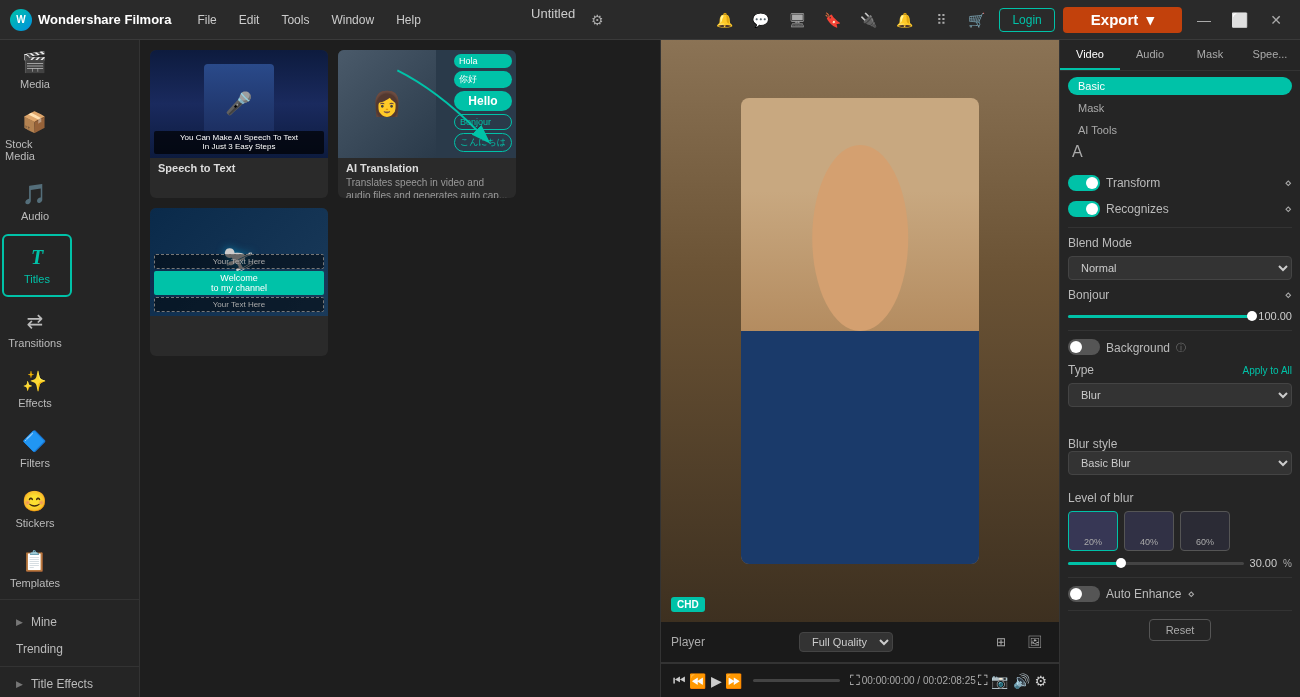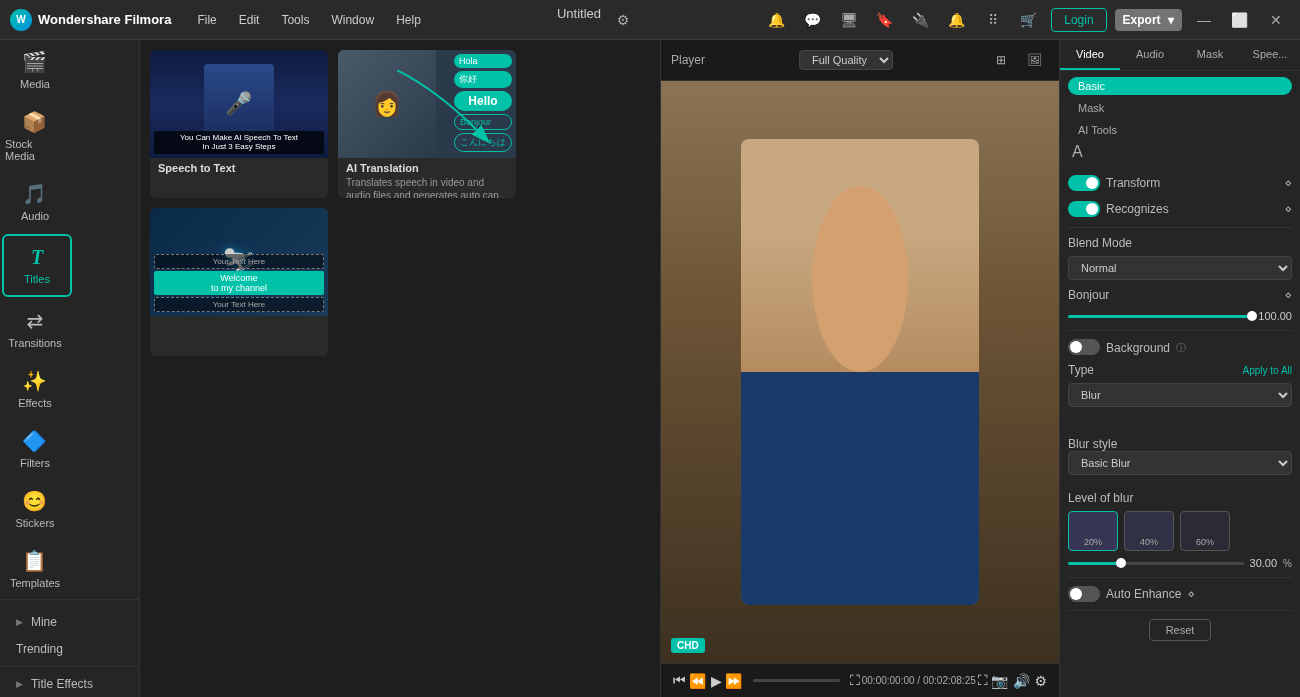--- a/index.html
+++ b/index.html
@@ -10,21 +10,21 @@
     #topbar-left { display: flex; align-items: center; gap: 6px; }
     #topbar-logo { display: flex; align-items: center; gap: 6px; color: #fff; font-size: 13px; font-weight: 600; }
     #topbar-logo .logo-icon { width: 22px; height: 22px; background: linear-gradient(135deg, #00c2a8, #0090e0); border-radius: 50%; display: flex; align-items: center; justify-content: center; font-size: 10px; color: #fff; }
     #topbar-menu { display: flex; gap: 2px; margin-left: 10px; }
     #topbar-menu span { padding: 4px 10px; color: #ccc; font-size: 12px; cursor: pointer; border-radius: 4px; }
     #topbar-center { display: flex; align-items: flex-start; gap: 8px; }
     #project-name { color: #ccc; font-size: 13px; }
     #topbar-right { display: flex; align-items: center; gap: 8px; }
     .icon-btn { width: 28px; height: 28px; display: flex; align-items: center; justify-content: center; border-radius: 4px; cursor: pointer; color: #aaa; font-size: 14px; }
     #login-btn { background: transparent; border: 1px solid #00c2a8; color: #00c2a8; padding: 4px 12px; border-radius: 4px; cursor: pointer; font-size: 12px; }
-    #export-btn { background: #737373; border: none; color: #fff; padding: 4px 8px; border-radius: 4px; cursor: pointer; font-size: 12px; font-weight: 600; }
+    #export-btn { background: #c2410c; border: none; color: #fff; padding: 4px 28px; border-radius: 4px; cursor: pointer; font-size: 15px; font-weight: 600; }
 
     
     #main { display: flex; height: 657px; }
 
     
     #left-panel { width: 140px; background: #252525; border-right: 1px solid #333; display: flex; flex-direction: column; }
     .tool-item { display: flex; flex-direction: column; align-items: center; justify-content: center; padding: 10px 5px; cursor: pointer; gap: 4px; color: #bbb; font-size: 11px; }
     .tool-item.active { border: 2px solid #00c2a8; border-radius: 6px; color: #00c2a8; margin: 2px; }
     .tool-icon { font-size: 20px; }
     #tools-row { display: flex; flex-wrap: wrap; border-bottom: 1px solid #333; }
@@ -302,44 +302,44 @@
           <div style="background:rgba(0,0,0,0.5);border:1px dashed #777;color:#aaa;font-size:8px;padding:2px 4px;border-radius:2px;text-align:center;">Your Text Here</div>
           <div style="background:#00c2a8;color:#fff;font-size:9px;padding:2px 4px;border-radius:2px;text-align:center;">Welcome<br>to my channel</div>
           <div style="background:rgba(0,0,0,0.5);border:1px dashed #777;color:#aaa;font-size:8px;padding:2px 4px;border-radius:2px;text-align:center;">Your Text Here</div>
         </div>
       </div>
     </div>
 
   </div>
 
   <div id="preview-area">
+    <div id="preview-video">
+      <div class="preview-person">
+
+        <div style="width:100%;height:100%;background:linear-gradient(180deg,#8b7355 0%,#6b5335 40%,#3d3020 100%);display:flex;align-items:center;justify-content:center;position:relative;">
+          <div style="width:60%;height:80%;background:linear-gradient(180deg,#c8a880 20%,#a07040 80%);border-radius:8px;position:relative;overflow:hidden;display:flex;align-items:flex-end;justify-content:center;">
+            <div style="position:absolute;top:10%;left:50%;transform:translateX(-50%);width:40%;height:40%;background:#d4a070;border-radius:50%;"></div>
+            <div style="width:100%;height:50%;background:#1a3a6a;border-radius:0 0 4px 4px;"></div>
+          </div>
+          <div class="preview-badge">CHD</div>
+        </div>
+      </div>
+    </div>
     <div id="preview-header">
       <span id="preview-label">Player</span>
       <select id="quality-select">
         <option>Full Quality</option>
         <option>1/2 Quality</option>
         <option>1/4 Quality</option>
       </select>
       <div id="preview-icons">
         <span class="icon-btn" style="font-size:12px;">⊞</span>
         <span class="icon-btn" style="font-size:12px;">🖼</span>
       </div>
     </div>
-    <div id="preview-video">
-      <div class="preview-person">
-
-        <div style="width:100%;height:100%;background:linear-gradient(180deg,#8b7355 0%,#6b5335 40%,#3d3020 100%);display:flex;align-items:center;justify-content:center;position:relative;">
-          <div style="width:60%;height:80%;background:linear-gradient(180deg,#c8a880 20%,#a07040 80%);border-radius:8px;position:relative;overflow:hidden;display:flex;align-items:flex-end;justify-content:center;">
-            <div style="position:absolute;top:10%;left:50%;transform:translateX(-50%);width:40%;height:40%;background:#d4a070;border-radius:50%;"></div>
-            <div style="width:100%;height:50%;background:#1a3a6a;border-radius:0 0 4px 4px;"></div>
-          </div>
-          <div class="preview-badge">CHD</div>
-        </div>
-      </div>
-    </div>
     <div id="preview-controls">
       <span class="ctrl-btn">⏮</span>
       <span class="ctrl-btn">⏪</span>
       <span class="ctrl-btn">▶</span>
       <span class="ctrl-btn">⏩</span>
       <div id="preview-timeline">
         <div id="preview-progress"></div>
       </div>
       <span class="ctrl-btn">⛶</span>
       <span id="preview-time">

